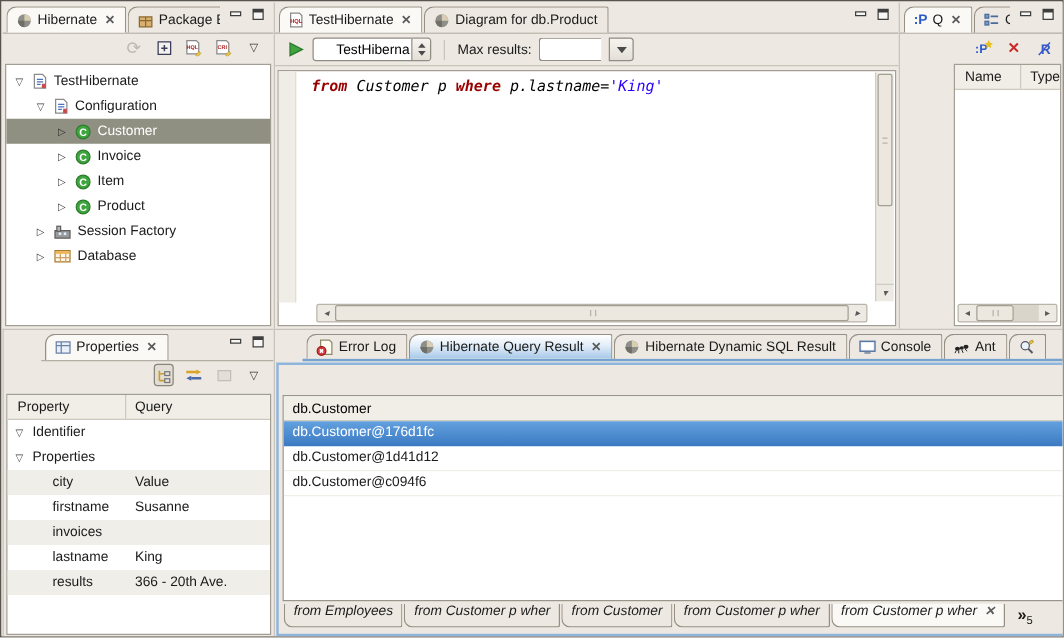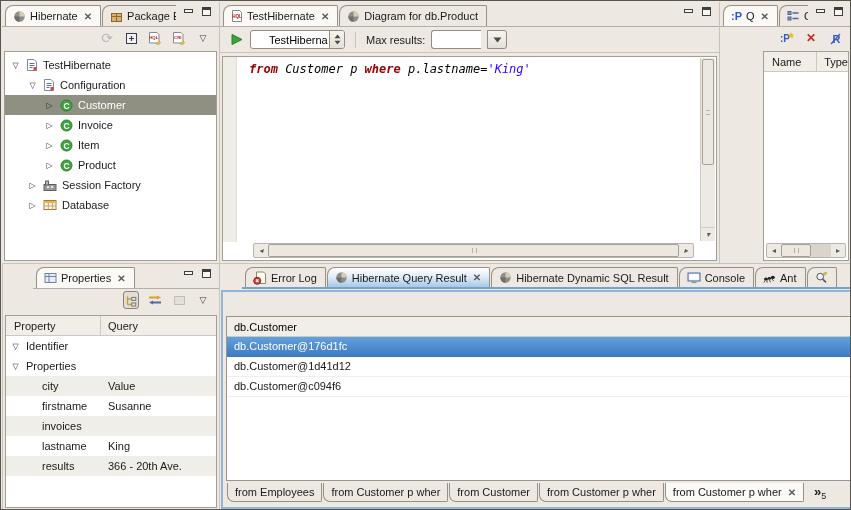--- a/index.html
+++ b/index.html
@@ -95,22 +95,22 @@
 
   
   .res-box { position:absolute; left:1px; right:1px; top:26px; bottom:1px; border:2px solid #8FB5DC; background:#EDE9E2; }
   .res-toolbar { height:23px; display:flex; align-items:center; justify-content:flex-end; padding-right:9px; }
   .res-close { font-size:12px; font-weight:bold; color:#8A8680; cursor:default; }
   .res-table { position:absolute; left:3px; right:3px; top:24px; bottom:26px; border:1px solid #9A958B; background:#fff; overflow:hidden; }
   .res-header { height:20px; line-height:20px; padding-left:7px; background:#F1EEE7; border-bottom:1px solid #CDC9BF; font-size:11px; }
   .res-row { height:20px; line-height:19px; padding-left:7px; font-size:11px; color:#1A1A1A; border-bottom:1px solid #F0EEE7; cursor:default; }
   .res-row.sel { background:linear-gradient(180deg,#63A0DE,#3D7CC4); color:#fff; border-bottom:1px solid #3D7CC4; }
   .qtabs-strip { position:absolute; left:2px; right:2px; bottom:2px; height:22px; display:flex; align-items:flex-start; background:#EDE9E2; padding-left:2px; }
-  .qtab { flex:none; display:inline-flex; align-items:center; gap:4px; height:19px; padding:0 7px; font-size:11px; color:#1A1A1A;
-          background:#EDE9E2; border:1px solid #968F83; border-top:none; border-radius:0 0 2px 7px; margin-right:1px; }
+  .qtab { flex:none; display:inline-flex; align-items:flex-start; gap:4px; height:19px; padding:0 7px; font-size:11px; color:#1A1A1A;
+          background:#EDE9E2; border:1px solid #968F83; border-top:none; border-radius:0 0 2px 7px; margin-right:1px;font-style:italic; }
   .qtab.active { background:#FBF9F6; }
   .qmore { margin-left:9px; margin-top:1px; font-size:13px; font-weight:bold; color:#1A1A1A; display:inline-flex; align-items:flex-start; }
   .qmore sub { font-size:9px; font-weight:normal; margin-top:7px; }
 </style>
 </head>
 <body>
 
 <div class="window">
 
   <section class="panel" id="p-hibernate">

